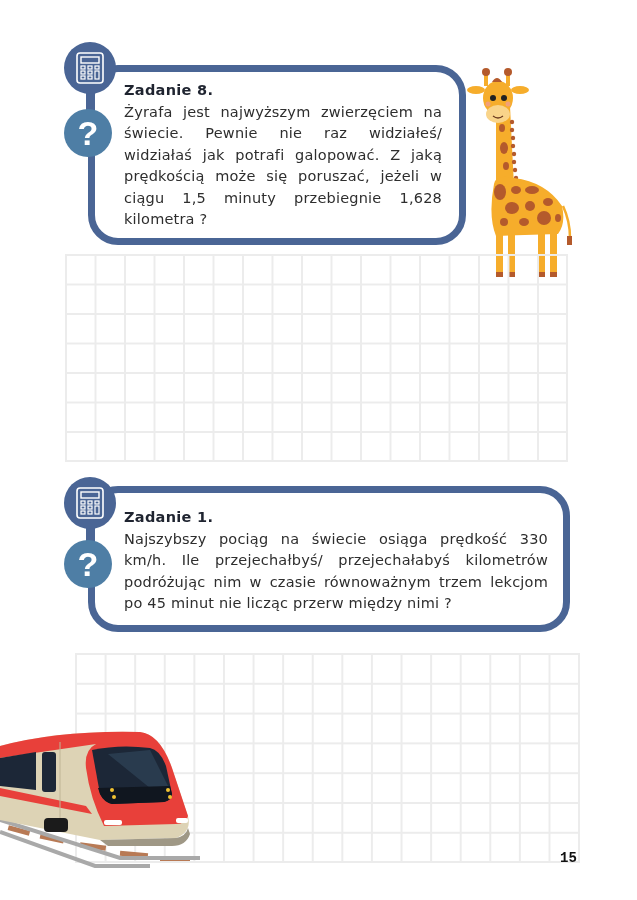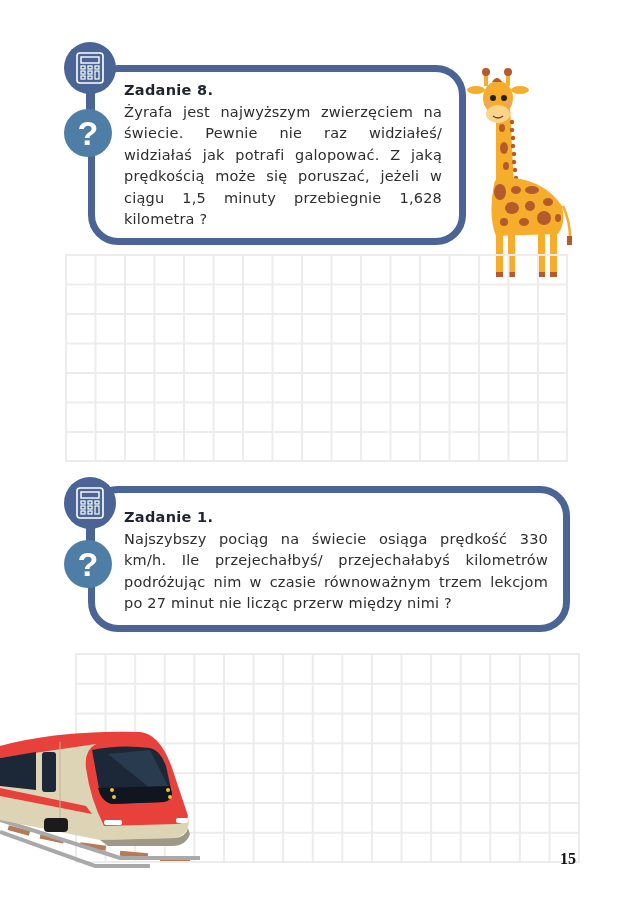--- a/index.html
+++ b/index.html
@@ -11,21 +11,21 @@
             linear-gradient(to bottom, #ececec 2px, transparent 2px);
           border-right:2px solid #ececec; border-bottom:2px solid #ececec; }
   .frame { position:absolute; box-sizing:border-box; border:7px solid #4a6595; border-radius:30px; background:#fff; }
   .task-text { position:absolute; font-size:14.5px; line-height:21.5px; color:#2e2e2e; text-align:justify; letter-spacing:0.2px; }
   .task-title { font-weight:bold; color:#1f2430; display:block; letter-spacing:0.3px; }
   .task-body { display:block; }
   .connector { position:absolute; width:7px; background:#4a6595; }
   .icon-circle { position:absolute; border-radius:50%; background:#4a6595; display:flex; align-items:center; justify-content:center; }
   .icon-circle.q { background:#4e7ea5; }
   .qmark { color:#fff; font-weight:bold; font-size:34px; line-height:1; font-family:"Liberation Sans", sans-serif; }
-  .page-num { position:absolute; font-weight:bold; font-size:16px; color:#111; font-family:Liberation Serif, serif; }
+  .page-num { position:absolute; font-weight:bold; font-size:14px; color:#111; font-family:Liberation Mono, monospace; }
 </style>
 </head>
 <body>
 
 <div class="connector" style="left:86px; top:70px; height:80px;"></div>
 
 <div class="frame" style="left:88px; top:65px; width:378px; height:180px;"></div>
 
 <div class="icon-circle" style="left:64px; top:42px; width:52px; height:52px;">
   <svg width="28" height="32" viewBox="0 0 28 32">
@@ -140,21 +140,21 @@
     </g>
   </svg>
 </div>
 
 <div class="icon-circle q" style="left:64px; top:540px; width:48px; height:48px;">
   <span class="qmark">?</span>
 </div>
 
 <div class="task-text" style="left:124px; top:507px; width:424px;">
   <span class="task-title">Zadanie 1.</span>
-  <span class="task-body">Najszybszy pociąg na świecie osiąga prędkość 330 km/h. Ile przejechałbyś/ przejechałabyś kilometrów podróżując nim w czasie równoważnym trzem lekcjom po 27 minut nie licząc przerw między nimi ?</span>
+  <span class="task-body">Najszybszy pociąg na świecie osiąga prędkość 330 km/h. Ile przejechałbyś/ przejechałabyś kilometrów podróżując nim w czasie równoważnym trzem lekcjom po 45 minut nie licząc przerw między nimi ?</span>
 </div>
 
 <div class="grid" style="left:75px; top:653px; width:505px; height:210px; background-size:29.6px 29.8px;"></div>
 
 <svg style="position:absolute; left:0; top:728px;" width="205" height="140" viewBox="0 0 205 140">
 
   <g fill="#b87a55">
     <rect x="8" y="100" width="22" height="5" transform="rotate(15 19 102)"></rect>
     <rect x="40" y="108" width="24" height="5" transform="rotate(12 52 110)"></rect>
     <rect x="80" y="116" width="26" height="5" transform="rotate(8 93 118)"></rect>

